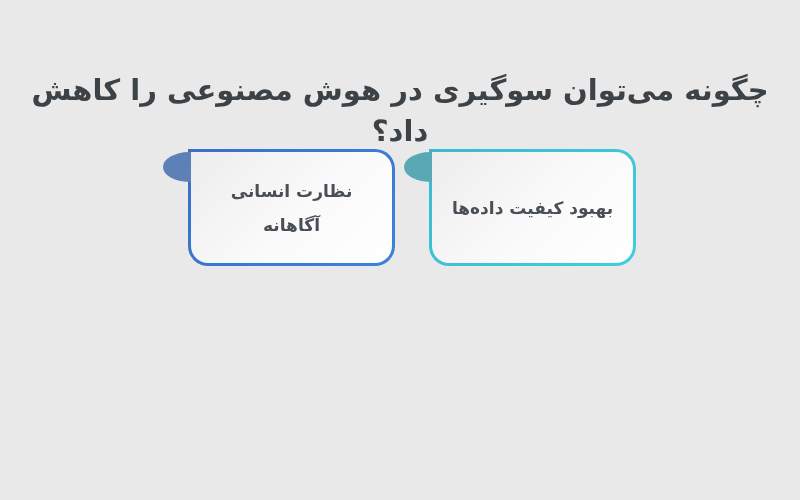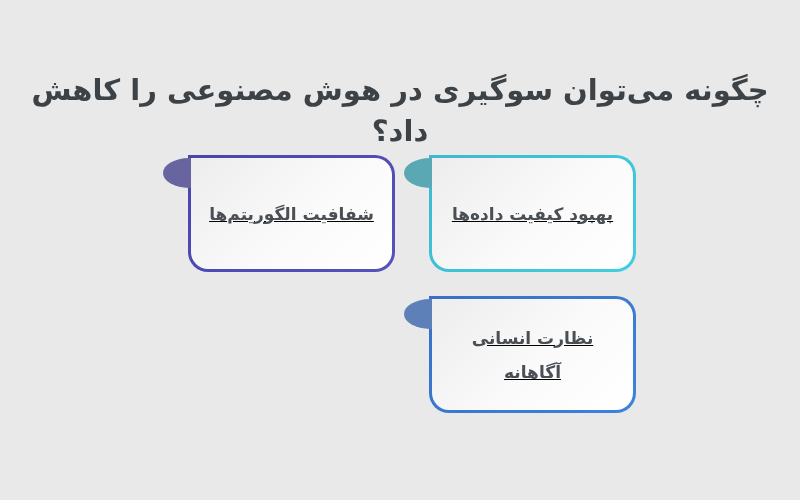--- a/index.html
+++ b/index.html
@@ -23,27 +23,26 @@
     left: 0;
     width: 100%;
     margin: 0;
     text-align: center;
     font-size: 29px;
     font-weight: 700;
     line-height: 1.4;
   }
   .grid {
     position: absolute;
-    top: 155px;
+    top: 149px;
     right: 164px;
     display: grid;
     grid-template-columns: 207px 207px;
     grid-template-rows: 117px 117px;
     gap: 24px 34px;
-    text-decoration: underline;
   }
   .card {
     position: relative;
     z-index: 0;
     box-sizing: border-box;
     padding: 3px;
     border-radius: 0 20px 20px 20px;
     background: linear-gradient(135deg, var(--bc1), var(--bc2));
   }
   .ear {
@@ -87,26 +86,20 @@
   <div class="grid">
 
     <div class="card" style="--bc1: #3cb9d0; --bc2: #42cde1; --ear: #5ba8b5;">
       <span class="ear"></span>
       <div class="card-body">
         <p class="card-label">بهبود کیفیت داده‌ها</p>
       </div>
     </div>
 
 
-    <div class="card" style="--bc1: #4845ab; --bc2: #5652bd; --ear: #67649f;">
-      <span class="ear"></span>
-      <div class="card-body">
-        <p class="card-label">شفافیت الگوریتم‌ها</p>
-      </div>
-    </div>
 
     <div class="card" style="--bc1: #3a6fc6; --bc2: #3b83dc; --ear: #5c80b7;">
       <span class="ear"></span>
       <div class="card-body">
         <p class="card-label">نظارت انسانی آگاهانه</p>
       </div>
     </div>
 
   </div>
 </div>

